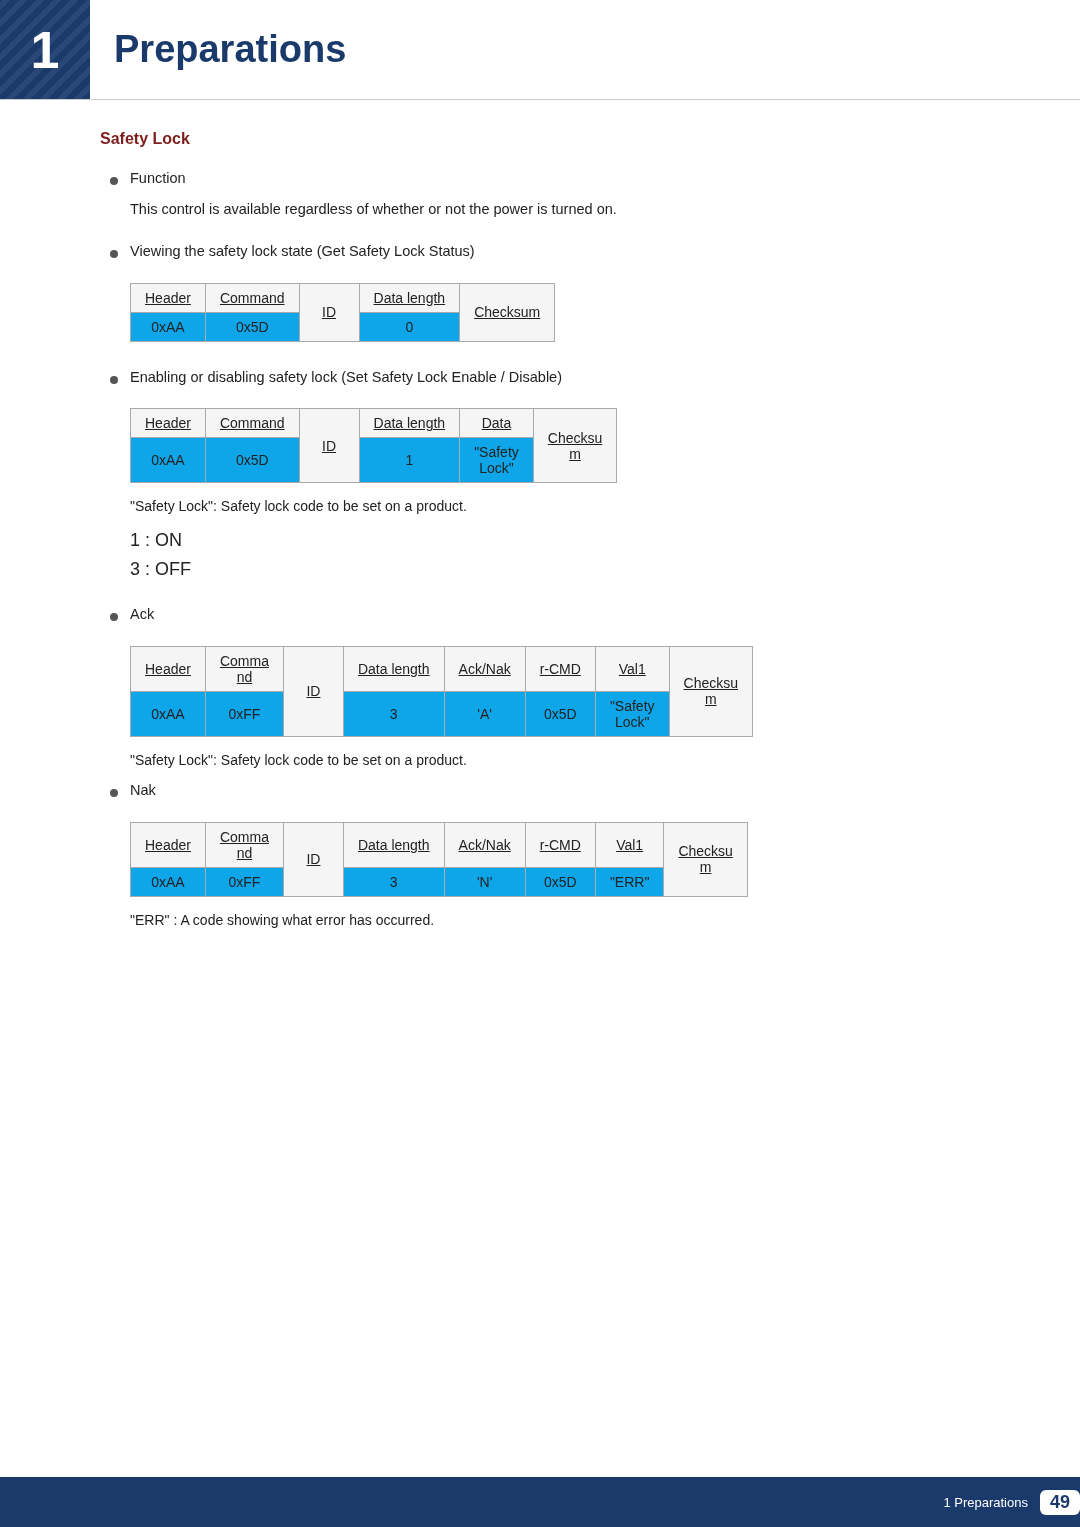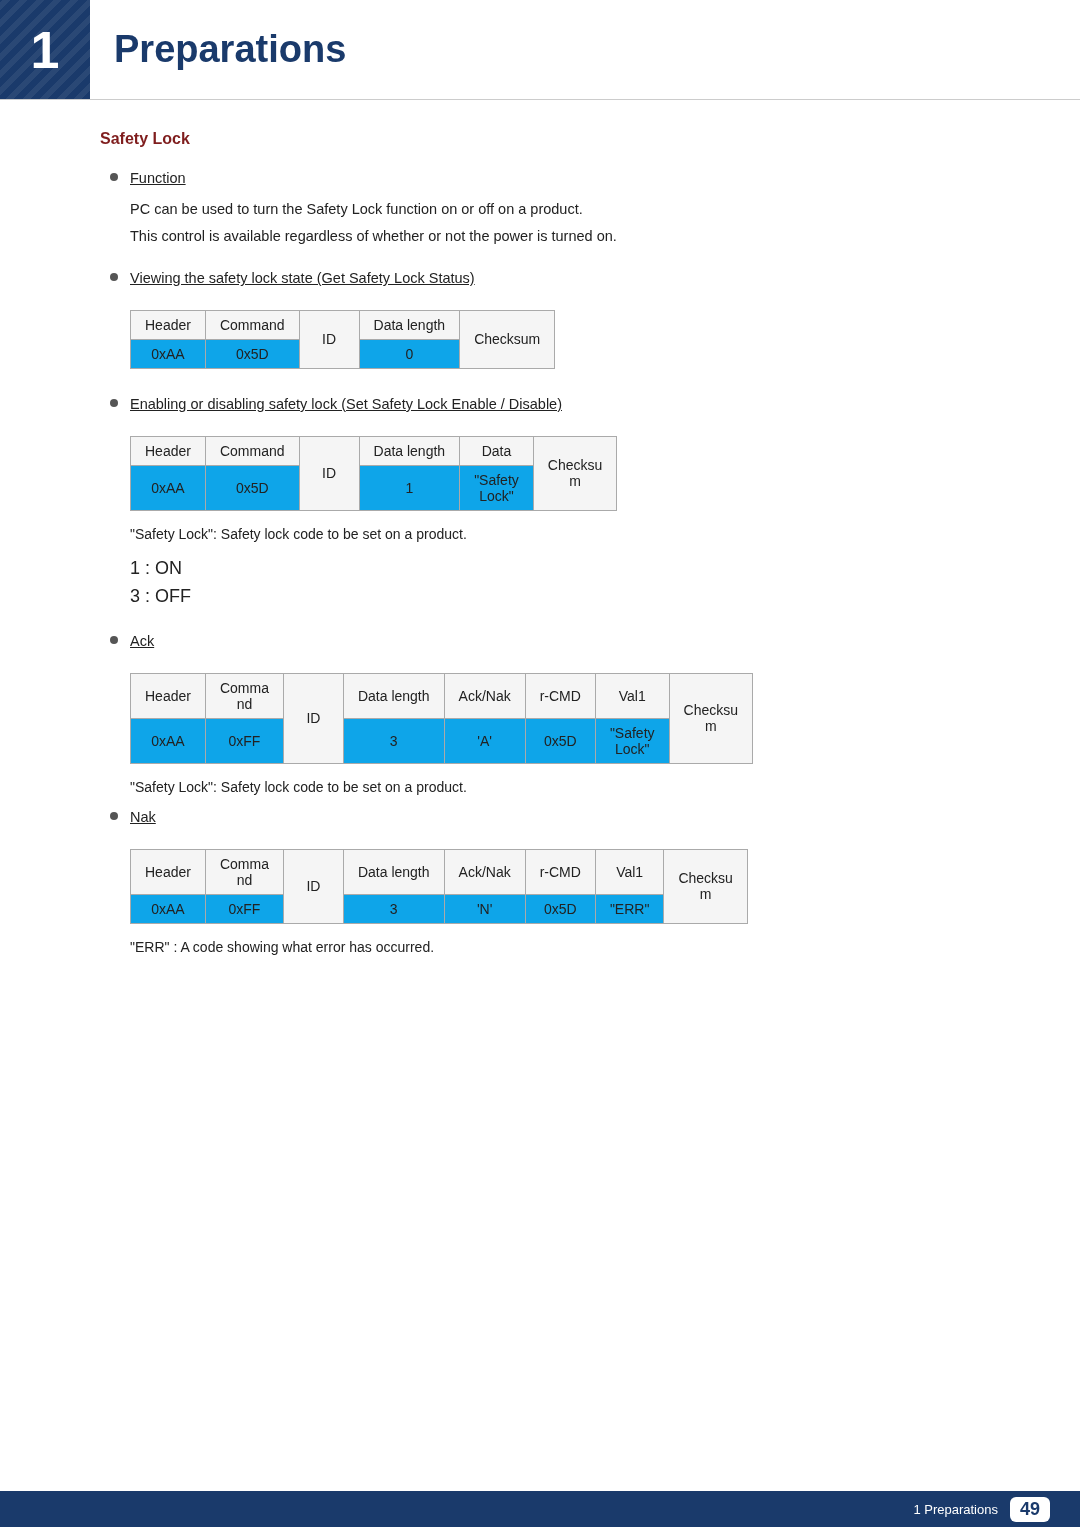--- a/index.html
+++ b/index.html
@@ -87,24 +87,23 @@
 
     .section-title {
       color: #7f1d1d;
       font-weight: bold;
       font-size: 16px;
       margin-bottom: 16px;
     }
 
     .bullet-item {
       display: flex;
-      align-items: flex-start;
+      align-items: center;
       margin-bottom: 8px;
       margin-left: 10px;
-      text-decoration: underline;
     }
 
     .bullet-dot {
       width: 8px;
       height: 8px;
       background: #555;
       border-radius: 50%;
       margin-top: 5px;
       margin-right: 12px;
       flex-shrink: 0;
@@ -139,20 +138,21 @@
       border: 1px solid #aaa;
       padding: 6px 14px;
       text-align: center;
       color: #222;
       min-width: 60px;
     }
 
     table th {
       background: #f5f5f5;
       font-weight: normal;
+      text-decoration: underline;
     }
 
     table td {
       background: #0ea5e9;
     }
 
     .section-gap {
       margin-bottom: 20px;
     }
 
@@ -162,26 +162,25 @@
       color: #222;
       line-height: 1.6;
     }
 
     
     .page-footer {
       position: absolute;
       bottom: 0;
       left: 0;
       right: 0;
-      height: 36px;
+      height: 50px;
       background: #1a3a6b;
       display: flex;
       align-items: center;
       justify-content: flex-end;
-      padding-right: 30px;
     }
 
     .footer-text {
       color: #fff;
       font-size: 13px;
       margin-right: 12px;
     }
 
     .footer-page-num {
       background: #fff;
@@ -215,21 +214,20 @@
 <div class="content">
 
   
   <div class="section-title section-gap">Safety Lock</div>
 
   
   <div class="bullet-item">
     <div class="bullet-dot"></div>
     <div class="bullet-text">Function</div>
   </div>
-  <div class="indent-text">PC can be used to turn the Safety Lock function on or off on a product.</div>
   <div class="indent-text section-gap">This control is available regardless of whether or not the power is turned on.</div>
 
   
   <div class="bullet-item">
     <div class="bullet-dot"></div>
     <div class="bullet-text">Viewing the safety lock state (Get Safety Lock Status)</div>
   </div>
 
   
   <div class="table-wrapper">

